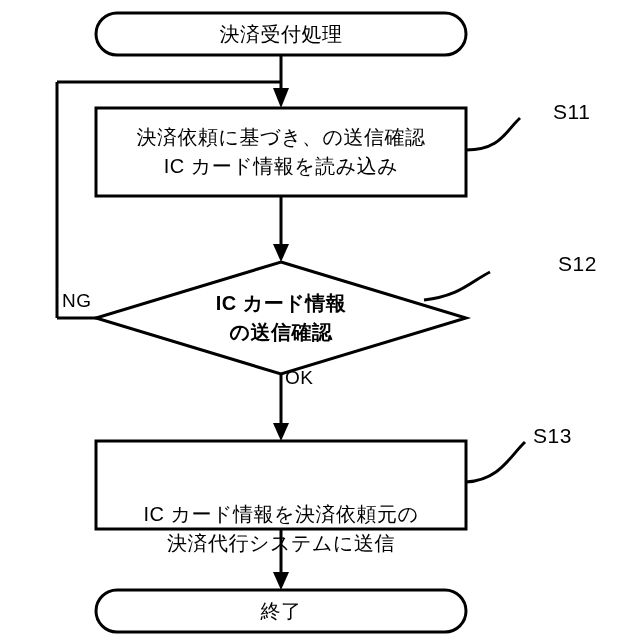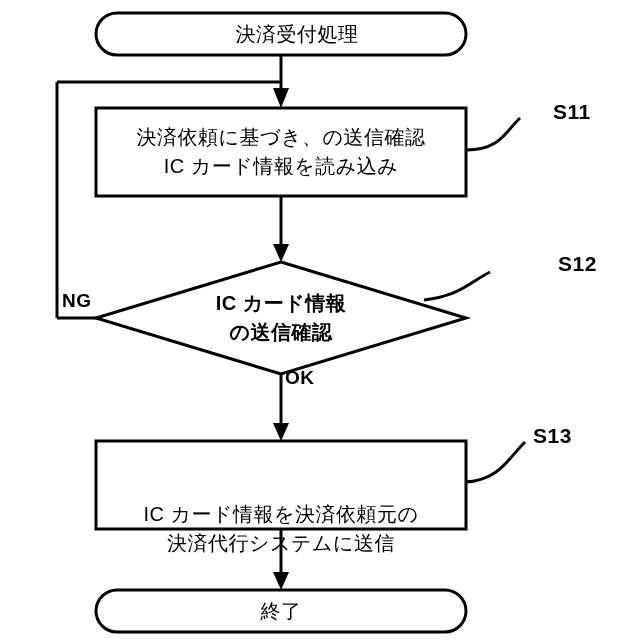--- a/index.html
+++ b/index.html
@@ -37,21 +37,20 @@
     line-height: 1.45;
     letter-spacing: 0.5px;
     white-space: nowrap;
     pointer-events: none;
   }
   .label-text {
     position: absolute;
     font-size: 20px;
     letter-spacing: 0.5px;
     white-space: nowrap;
-    font-weight: bold;
   }
   .step-label {
     font-size: 21px;
   }
   .branch-label {
     font-size: 19px;
   }
 </style>
 </head>
 <body>
@@ -86,21 +85,21 @@
     <line x1="281" y1="529" x2="281" y2="583" stroke="#000000" stroke-width="3"></line>
     <polygon points="281,590 273,572 289,572" fill="#000000"></polygon>
 
     <rect x="96" y="590" width="370" height="42" rx="21" ry="21" fill="#ffffff" stroke="#000000" stroke-width="3"></rect>
 
     <path d="M 466 150 C 500 150 505 132 520 118" fill="none" stroke="#000000" stroke-width="3"></path>
     <path d="M 424 300 C 460 296 470 282 490 272" fill="none" stroke="#000000" stroke-width="3"></path>
     <path d="M 466 482 C 500 480 510 456 525 442" fill="none" stroke="#000000" stroke-width="3"></path>
   </svg>
 
-  <div class="node-text" style="left:96px; top:13px; width:370px; height:42px;padding-left:16px;">
+  <div class="node-text" style="left:96px; top:13px; width:370px; height:42px;">
     <span>決済受付処理</span>
   </div>
 
   <div class="node-text" style="left:96px; top:108px; width:370px; height:88px;">
     <span>決済依頼に基づき、の送信確認</span>
     <span>IC カード情報を読み込み</span>
   </div>
 
   <div class="node-text" style="left:96px; top:274px; width:370px; height:88px;font-weight:bold;">
     <span>IC カード情報</span>

